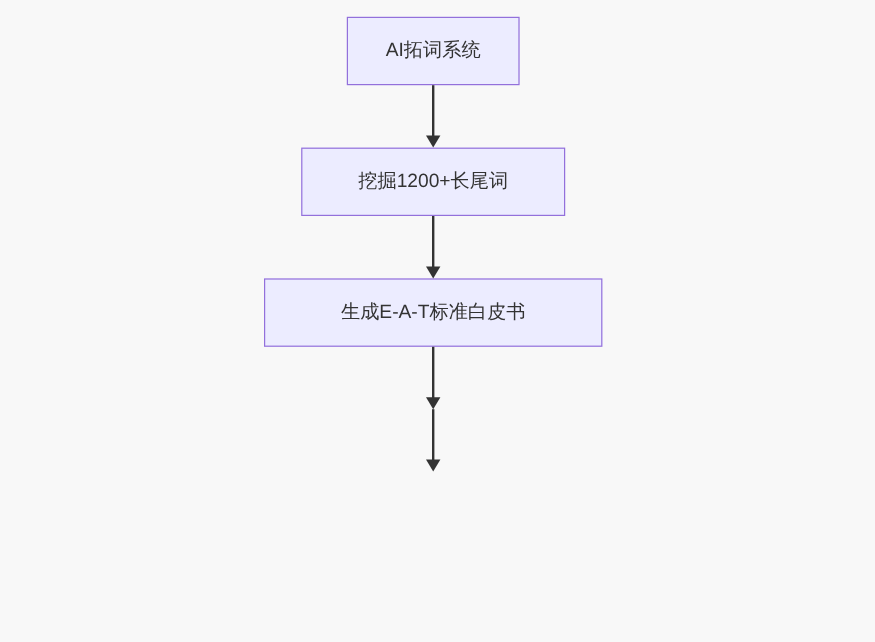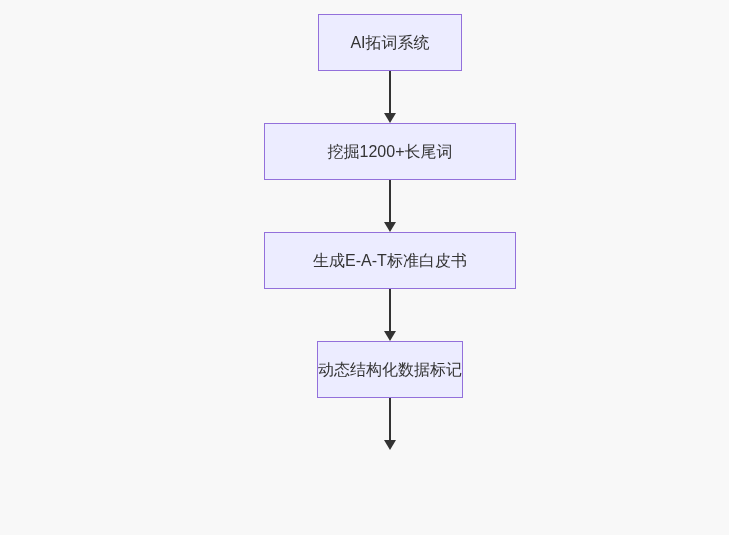--- a/index.html
+++ b/index.html
@@ -14,21 +14,21 @@
     color: #333333;
   }
   .canvas {
     position: relative;
     width: 729px;
     height: 535px;
     overflow: hidden;
   }
   .flow {
     position: absolute;
-    left: 390px;
+    left: 361px;
     top: 14px;
     transform: translateX(-50%);
     display: flex;
     flex-direction: column;
     align-items: center;
   }
   .node {
     box-sizing: border-box;
     height: 57px;
     background: #ECECFF;
@@ -36,23 +36,23 @@
     display: flex;
     align-items: center;
     justify-content: center;
     white-space: nowrap;
     font-size: 16px;
     line-height: 1;
     color: #333333;
   }
   .node:nth-of-type(1) { width: 144px; }
   .node:nth-of-type(2) { width: 193px; }
-  .node:nth-of-type(3) { width: 252px; }
+  .node:nth-of-type(3) { width: 220px; }
   .node:nth-of-type(4) { width: 214px; }
-  .node:nth-of-type(5) { width: 252px; align-items: center; }
+  .node:nth-of-type(5) { width: 282px; align-items: center; }
   .arrow {
     position: relative;
     width: 14px;
     height: 52px;
   }
   .arrow .line {
     position: absolute;
     left: 50%;
     top: 0;
     bottom: 7px;
@@ -98,23 +98,20 @@
 
     <div class="node">
       <span>生成E-A-T标准白皮书</span>
     </div>
 
     <div class="arrow">
       <span class="line"></span>
       <span class="head"></span>
     </div>
 
-    <div class="node">
-      <span>动态结构化数据标记</span>
-    </div>
 
     <div class="arrow">
       <span class="line"></span>
       <span class="head"></span>
     </div>
 
 
   </div>
 </div>
 

